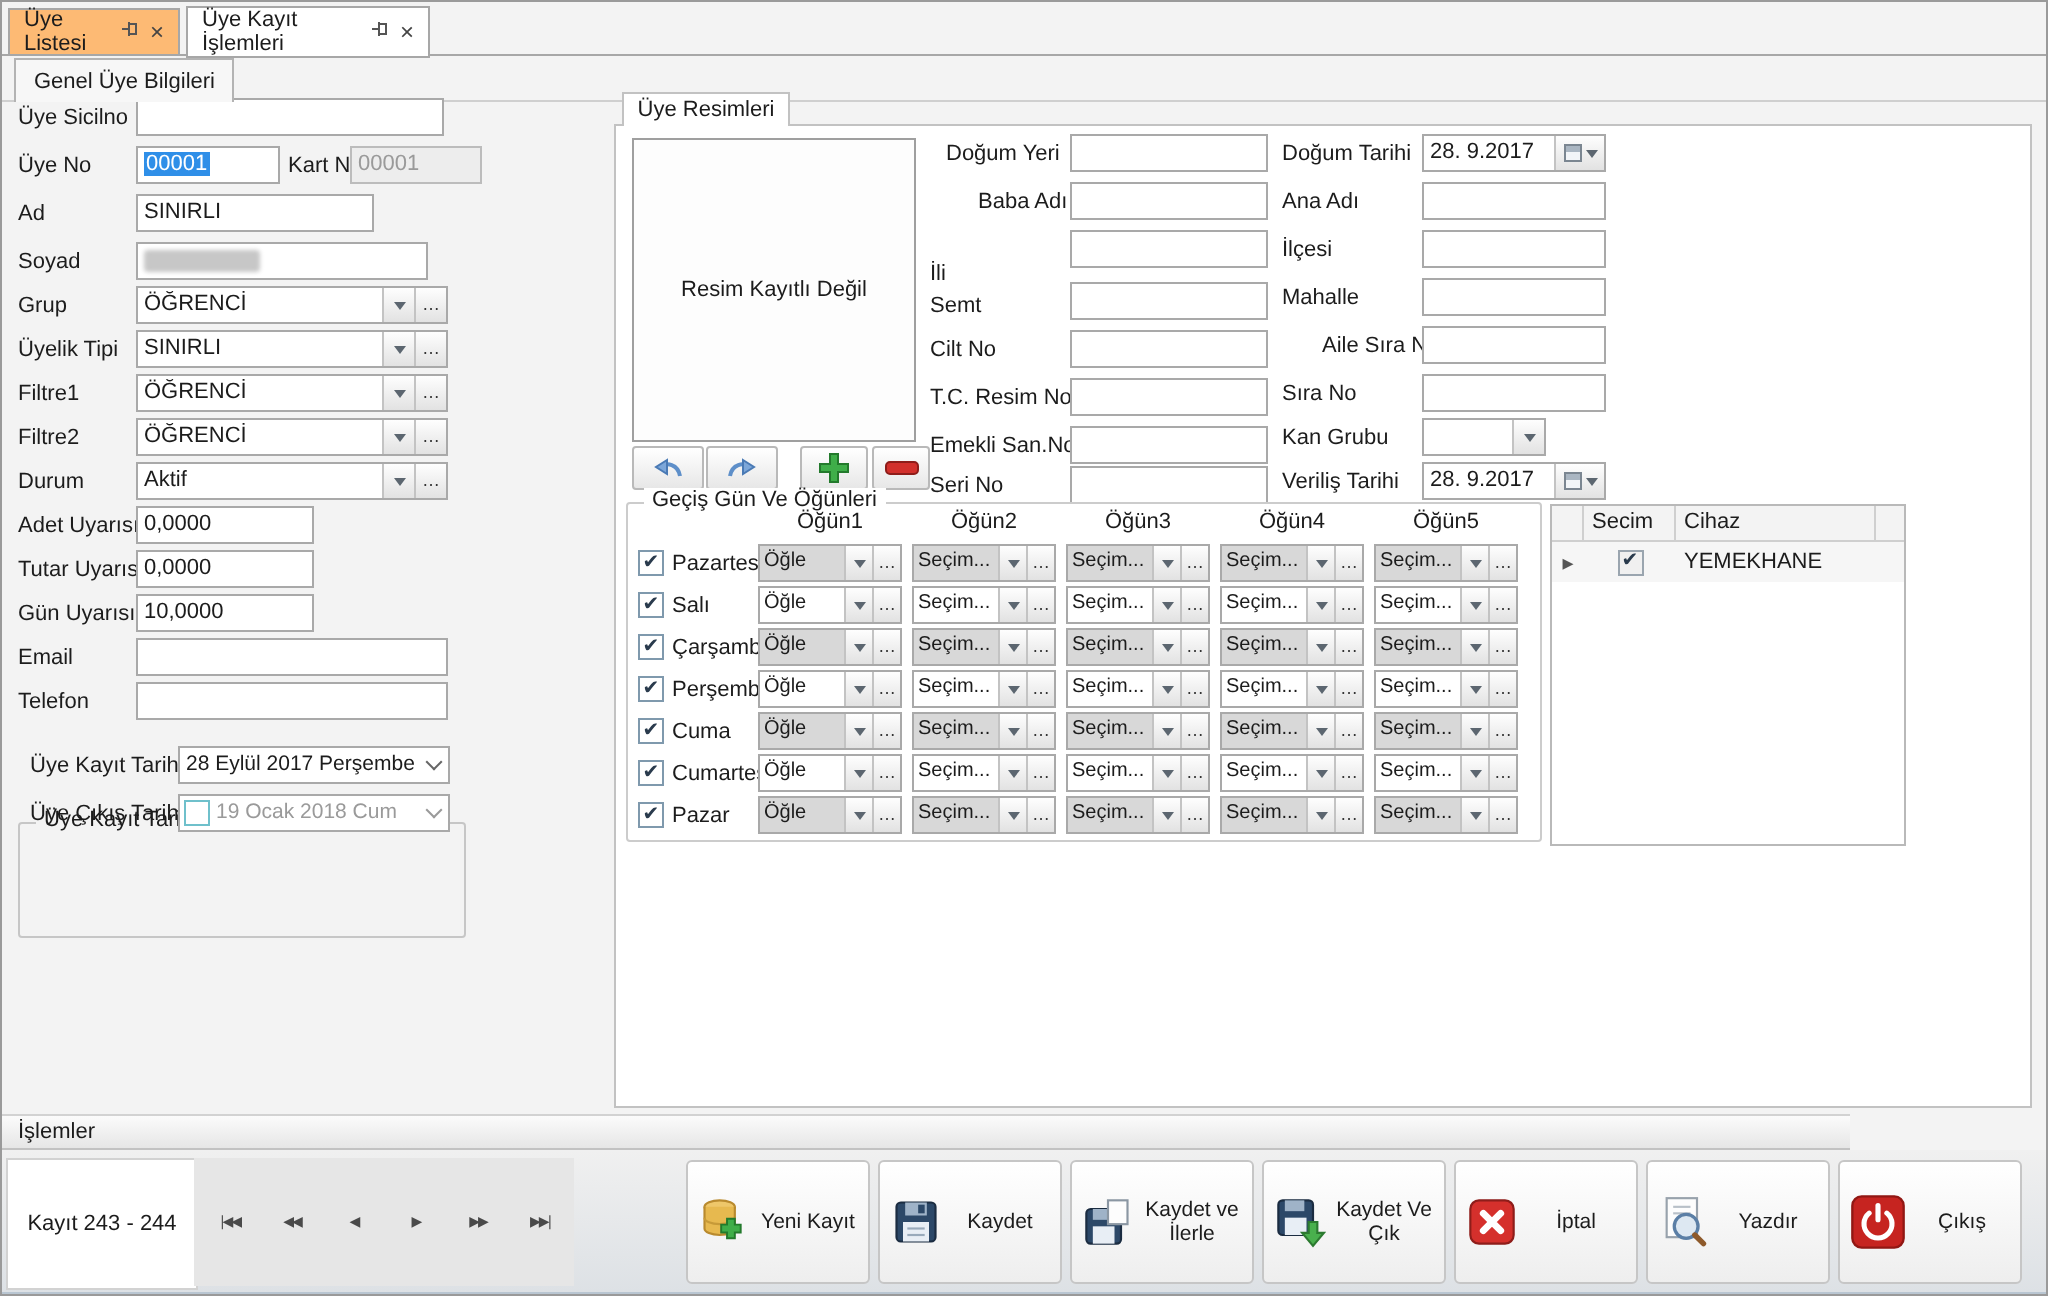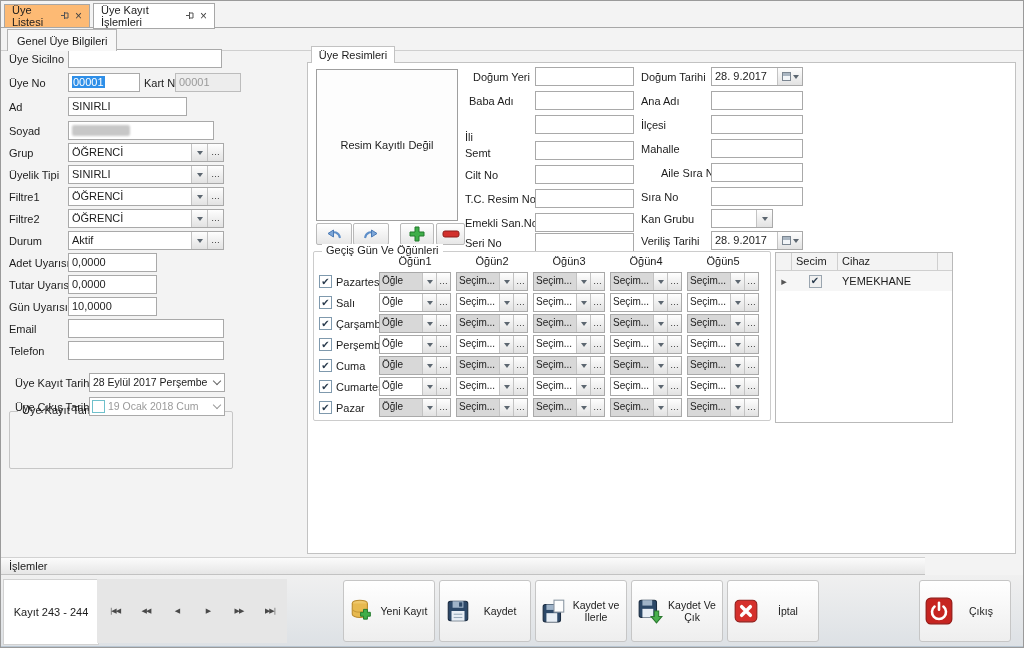--- a/index.html
+++ b/index.html
@@ -227,21 +227,21 @@
       </svg>
   </div>
   <div class="sbtn" style="left:435px;top:222px;width:27px;">
     <svg width="18" height="10">
         <rect x="1" y="2" width="16" height="6" rx="2" fill="#d2302c" stroke="#8e1d1a"></rect>
       </svg>
   </div>
 
   <div class="lbl" style="left:472px;top:70px;">Doğum Yeri</div>
   <div class="inp" style="left:534px;top:66px;width:99px;"></div>
-  <div class="lbl" style="left:468px;top:94px;">Baba Adı</div>
+  <div class="lbl" style="left:488px;top:94px;">Baba Adı</div>
   <div class="inp" style="left:534px;top:90px;width:99px;"></div>
   <div class="lbl" style="left:464px;top:130px;">İli</div>
   <div class="inp" style="left:534px;top:114px;width:99px;"></div>
   <div class="lbl" style="left:464px;top:146px;">Semt</div>
   <div class="inp" style="left:534px;top:140px;width:99px;"></div>
   <div class="lbl" style="left:464px;top:168px;">Cilt No</div>
   <div class="inp" style="left:534px;top:164px;width:99px;"></div>
   <div class="lbl" style="left:464px;top:192px;">T.C. Resim No</div>
   <div class="inp" style="left:534px;top:188px;width:99px;"></div>
   <div class="lbl" style="left:464px;top:216px;">Emekli San.No</div>
@@ -645,20 +645,30 @@
     </svg>
     <span class="blabel">Kaydet Ve Çık</span>
   </div>
   <div class="bigbtn" style="left:726px;">
     <svg width="26" height="26" viewBox="0 0 24 24">
       <rect x="2" y="2" width="20" height="20" rx="4" fill="#d5302c" stroke="#8e1d1a"></rect>
       <path d="M8 8 L16 16 M16 8 L8 16" stroke="#ffffff" stroke-width="3.2" stroke-linecap="round"></path>
     </svg>
     <span class="blabel">İptal</span>
   </div>
+  <div class="bigbtn" style="left:822px;">
+    <svg width="26" height="26" viewBox="0 0 24 24">
+      <rect x="4" y="1" width="14" height="18" fill="#fdfdfd" stroke="#98a2ac"></rect>
+      <line x1="7" y1="5" x2="15" y2="5" stroke="#b8c0c8"></line>
+        <line x1="7" y1="8" x2="15" y2="8" stroke="#b8c0c8"></line>
+      <circle cx="13" cy="14" r="5.5" fill="#d4e2ef" fill-opacity="0.8" stroke="#5b7fa6" stroke-width="1.5"></circle>
+      <line x1="17" y1="18" x2="21" y2="22" stroke="#8e5a2b" stroke-width="2.5" stroke-linecap="round"></line>
+    </svg>
+    <span class="blabel">Yazdır</span>
+  </div>
   <div class="bigbtn" style="left:918px;">
     <svg width="28" height="28" viewBox="0 0 24 24">
       <rect x="1" y="1" width="22" height="22" rx="4" fill="#c62420" stroke="#911713"></rect>
       <path d="M8.2 8.2 a6 6 0 1 0 7.6 0" fill="none" stroke="#ffffff" stroke-width="2.2" stroke-linecap="round"></path>
       <line x1="12" y1="5" x2="12" y2="11" stroke="#ffffff" stroke-width="2.2" stroke-linecap="round"></line>
     </svg>
     <span class="blabel">Çıkış</span>
   </div>
 
 </div>

